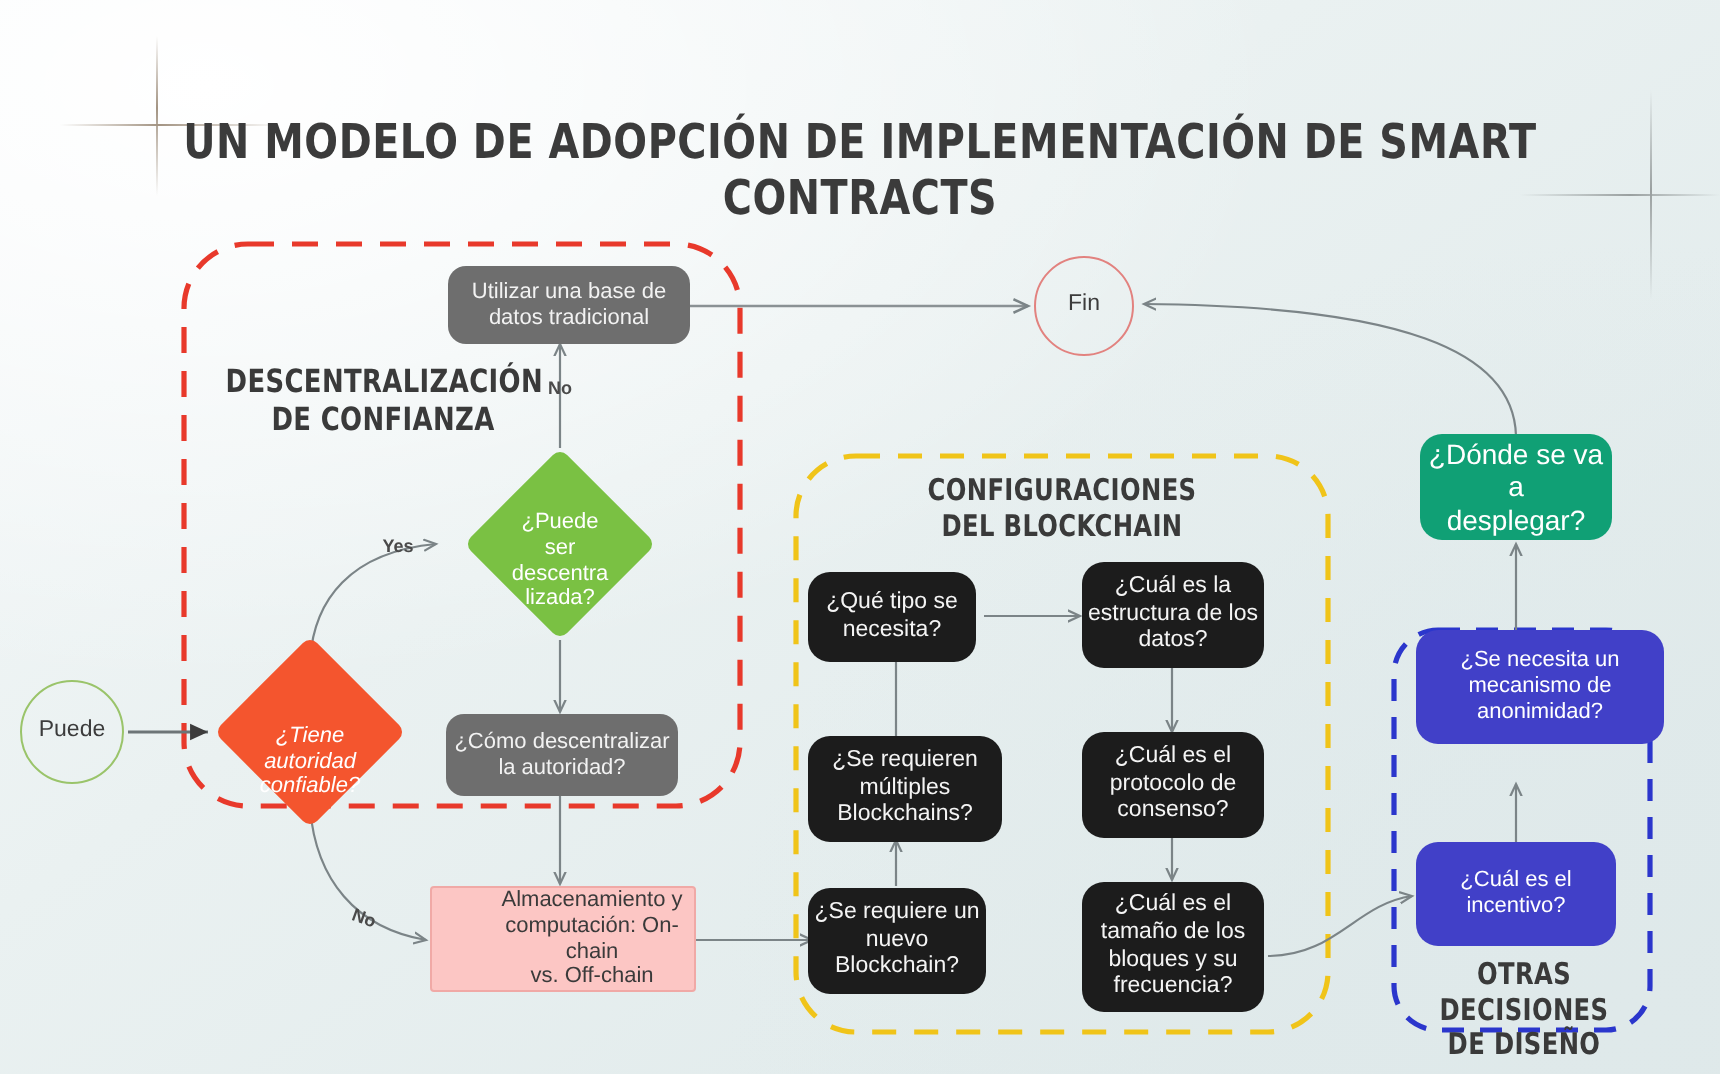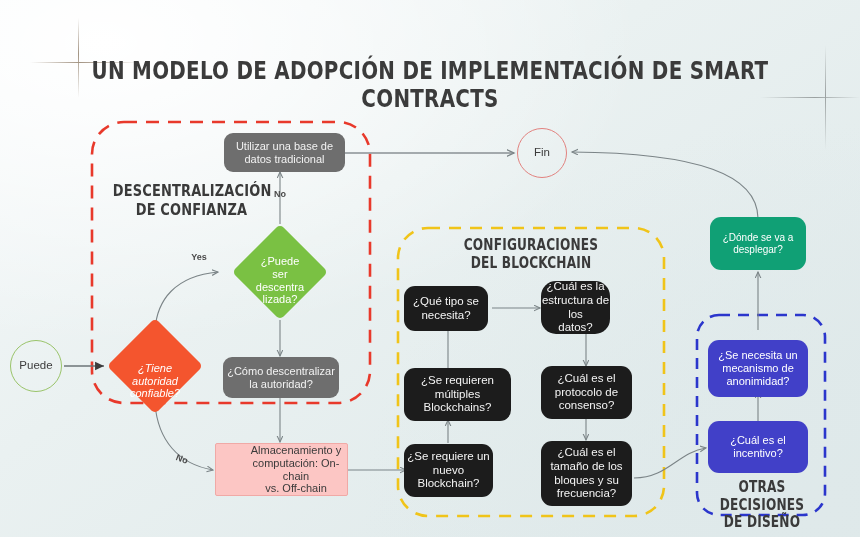--- a/index.html
+++ b/index.html
@@ -14,21 +14,21 @@
   #stage{position:relative;width:860px;height:537px;}
   svg#wires{position:absolute;left:0;top:0;width:860px;height:537px;pointer-events:none;}
 
   .node{position:absolute;box-sizing:border-box;display:flex;align-items:center;
         justify-content:center;text-align:center;line-height:1.18;}
   .rbox{border-radius:9px;}
 
   .gray{background:#6e6e6e;color:#f2f2f2;font-size:11px;}
   .dark{background:#1c1c1c;color:#f4f4f4;font-size:11.5px;border-radius:11px;}
   .pink{background:#fcc6c4;color:#3a3a3a;font-size:11px;border:1px solid #f0a9a6;border-radius:2px;padding-left:29px;}
-  .green-node{background:#10a075;color:#ffffff;font-size:10px;border-radius:11px;}
+  .green-node{background:#10a075;color:#ffffff;font-size:14px;border-radius:11px;}
   .blue{background:#4140c8;color:#ffffff;font-size:11px;border-radius:11px;}
 
   .circ{border-radius:50%;background:transparent;font-size:11.5px;color:#3c3c3c;text-align:center;}
   .circ.start{border:1.6px solid #9ac46a;}
   .circ.end{border:1.6px solid #e2827f;}
 
   .diamond{position:absolute;display:flex;align-items:flex-end;justify-content:center;}
   .diamond .dshape{position:absolute;left:0;top:0;width:100%;height:100%;
       transform:rotate(45deg);border-radius:5px;}
   .diamond .dtext{position:relative;z-index:2;color:#fff;font-size:11px;
@@ -161,27 +161,27 @@
     <span style="white-space:pre-line;">Almacenamiento y
 computación: On-chain
 vs. Off-chain</span>
   </div>
 
   <div class="node dark" style="left:404px;top:286px;width:84px;height:45px;">
     <span style="white-space:pre-line;">¿Qué tipo se
 necesita?</span>
   </div>
 
-  <div class="node dark" style="left:541px;top:281px;width:69px;height:53px;border-radius:15px;">
+  <div class="node dark" style="left:541px;top:281px;width:91px;height:53px;">
     <span style="white-space:pre-line;">¿Cuál es la
 estructura de los
 datos?</span>
   </div>
 
-  <div class="node dark" style="left:404px;top:368px;width:107px;height:53px;">
+  <div class="node dark" style="left:404px;top:368px;width:97px;height:53px;">
     <span style="white-space:pre-line;">¿Se requieren
 múltiples
 Blockchains?</span>
   </div>
 
   <div class="node dark" style="left:541px;top:366px;width:91px;height:53px;">
     <span style="white-space:pre-line;">¿Cuál es el
 protocolo de
 consenso?</span>
   </div>
@@ -197,34 +197,34 @@
 tamaño de los
 bloques y su
 frecuencia?</span>
   </div>
 
   <div class="node green-node" style="left:710px;top:217px;width:96px;height:53px;">
     <span style="white-space:pre-line;">¿Dónde se va a
 desplegar?</span>
   </div>
 
-  <div class="node blue" style="left:708px;top:340px;width:100px;height:57px;">
+  <div class="node blue" style="left:708px;top:315px;width:124px;height:57px;">
     <span style="white-space:pre-line;">¿Se necesita un
 mecanismo de
 anonimidad?</span>
   </div>
 
   <div class="node blue" style="left:708px;top:421px;width:100px;height:52px;">
     <span style="white-space:pre-line;">¿Cuál es el
 incentivo?</span>
   </div>
 
   <div class="node" style="left:266px;top:187px;width:28px;height:14px;font-size:9px;color:#4a4a4a;font-weight:bold;">
     <span>No</span>
   </div>
-  <div class="node" style="left:185px;top:250px;width:28px;height:14px;font-size:9px;color:#4a4a4a;font-weight:bold;">
+  <div class="node" style="left:185px;top:266px;width:28px;height:14px;font-size:9px;color:#4a4a4a;font-weight:bold;">
     <span>Yes</span>
   </div>
   <div class="node" style="left:168px;top:452px;width:28px;height:14px;font-size:9px;color:#4a4a4a;font-weight:bold;transform:rotate(20deg);">
     <span>No</span>
   </div>
 
 </div>
 
 </body></html>

